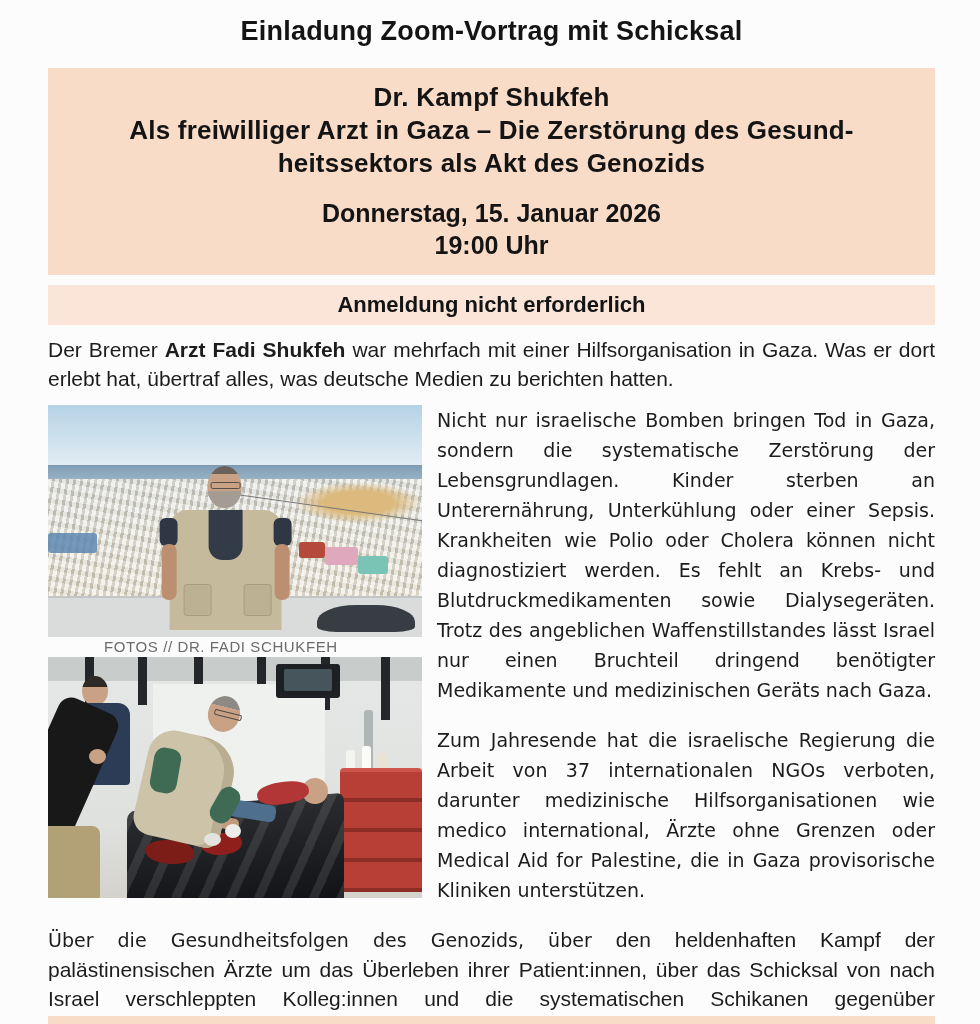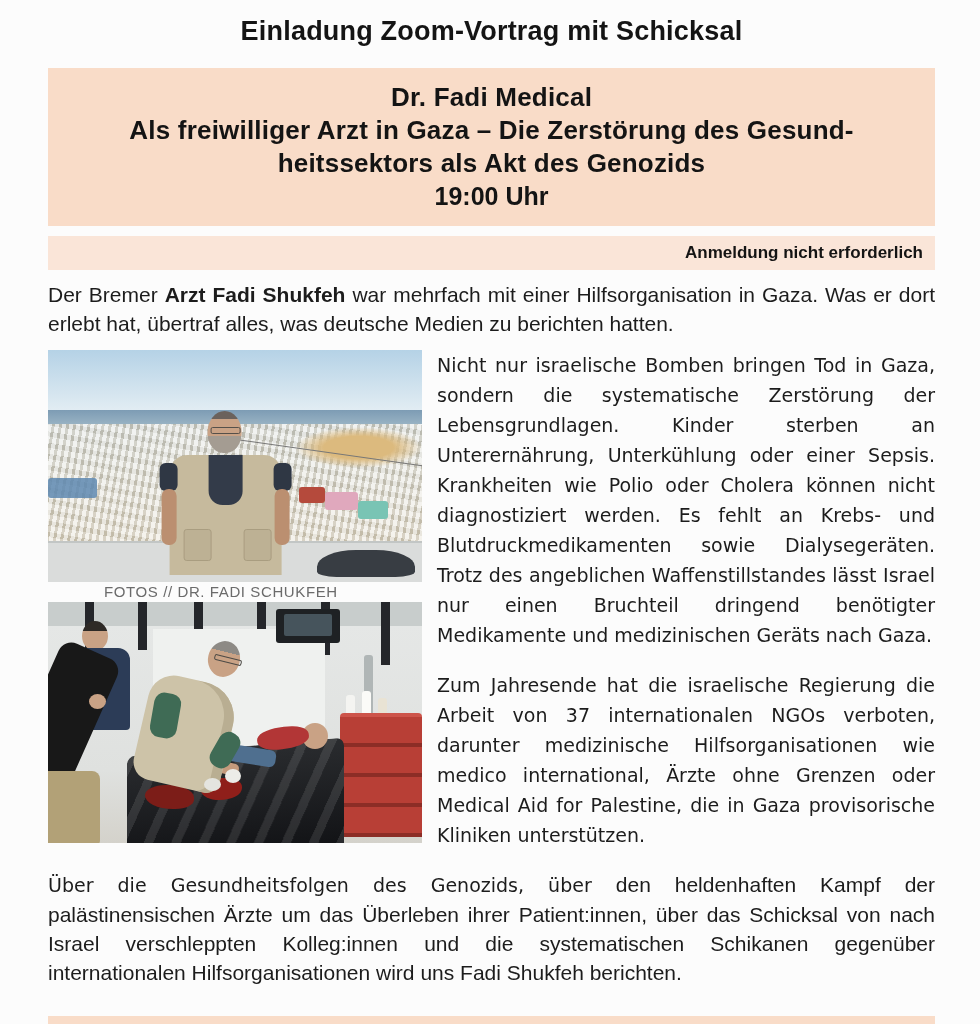--- a/index.html
+++ b/index.html
@@ -7,21 +7,21 @@
   .page{position:relative;width:980px;height:1024px;background:#fcfcfc;box-sizing:border-box;
         padding:0 45px 0 48px;overflow:hidden;}
 
   
   .main-title{margin:16px 0 0;text-align:center;font-size:27px;font-weight:bold;
               color:#141414;letter-spacing:.2px;}
   .event-box{margin-top:21px;background:#f9dcc8;text-align:center;padding:13px 8px 14px;}
   .ev-h{font-size:26px;font-weight:bold;line-height:33px;color:#141414;letter-spacing:.2px;}
   .ev-date{font-size:25px;font-weight:bold;line-height:32px;margin-top:17px;color:#141414;}
   .ev-time{font-size:25px;font-weight:bold;line-height:32px;color:#141414;}
-  .banner{margin-top:10px;background:#fae5d8;text-align:right;font-size:17px;
+  .banner{margin-top:10px;background:#fae5d8;text-align:center;font-size:22px;
           font-weight:bold;padding:7px 12px;color:#141414;}
 
   
   .intro{margin:10px 0 0;font-size:21px;line-height:29px;text-align:justify;}
   .bold{font-weight:bold;}
   .it{}
   .content{margin-top:12px;}
   .photo-col{float:left;width:374px;margin-right:15px;padding-bottom:10px;}
   .photo{position:relative;width:374px;overflow:hidden;background:#ddd;}
   .p1{height:232px;}
@@ -107,23 +107,24 @@
   .p2-fg-khaki{left:-2%;bottom:-2%;width:16%;height:32%;background:#b2a177;border-radius:8px;}
 </style>
 </head>
 <body>
 
 <div class="page">
 
   <h1 class="main-title">Einladung Zoom-Vortrag mit Schicksal</h1>
 
   <div class="event-box">
-    <div class="ev-h">Dr. Fadi Medical</div>
+    <div class="ev-h">Dr. Kampf Shukfeh</div>
     <div class="ev-h">Als freiwilliger Arzt in Gaza – Die Zerstörung des Gesund-</div>
     <div class="ev-h">heitssektors als Akt des Genozids</div>
+    <div class="ev-date">Donnerstag, 15. Januar 2026</div>
     <div class="ev-time">19:00 Uhr</div>
   </div>
 
   <div class="banner">Anmeldung nicht erforderlich</div>
 
   <p class="intro"><span>Der Bremer </span><span class="bold">Arzt Fadi Shukfeh</span><span> war mehrfach mit einer Hilfsorganisation in Gaza. Was er dort erlebt hat, übertraf alles, was deutsche Medien zu berichten hatten.</span></p>
 
   <div class="content">
 
     <div class="photo-col">

